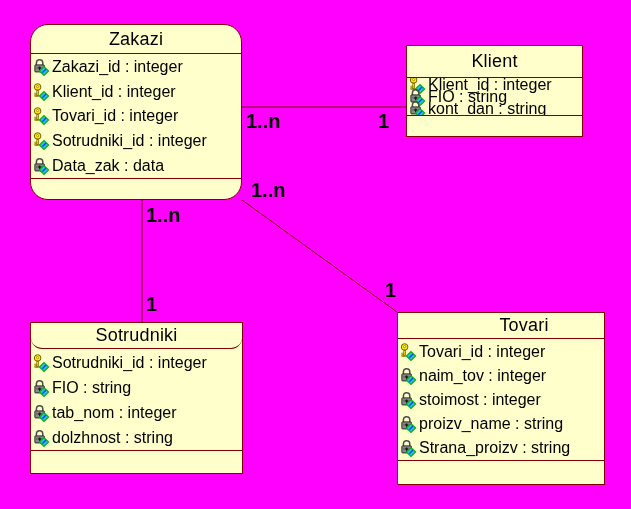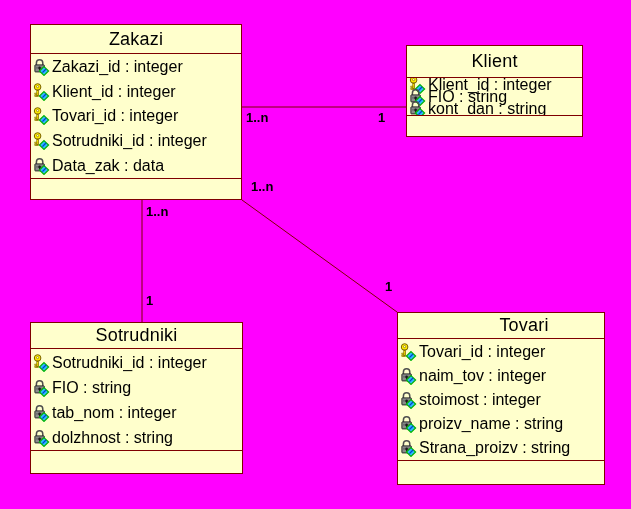--- a/index.html
+++ b/index.html
@@ -15,32 +15,32 @@
   .etitle{
     flex:0 0 auto;border-bottom:1px solid #7F0000;display:flex;align-items:center;
     justify-content:center;font-size:18px;letter-spacing:0.2px;
   }
   .eattrs{flex:1 1 auto;display:flex;flex-direction:column;padding:1px 0 0 2px;overflow:hidden;justify-content:space-between;}
   .row{flex:1;display:flex;align-items:center;min-height:0;}
   .ic{width:17px;height:18px;flex:0 0 aupx;margin-right:2px;flex-shrink:0;}
   .attr-text{font-size:16px;white-space:nowrap;}
   .ebottom{flex:0 0 auto;border-top:1px solid #7F0000;}
   .mult{
-    position:absolute;z-index:3;color:#000;font-size:13px;font-weight:bold;
+    position:absolute;z-index:3;color:#000;font-size:20px;font-weight:bold;
     font-family:"Liberation Sans","DejaVu Sans",sans-serif;white-space:nowrap;
   }
   
-  .e-zakazi{left:30px;top:24px;width:212px;height:176px;}
+  .e-zakazi{left:30px;top:24px;width:212px;height:176px;border-radius:18px;}
   .e-zakazi .etitle{height:28px;}
   .e-zakazi .ebottom{height:20px;}
   .e-klient{left:406px;top:45px;width:177px;height:92px;}
   .e-klient .etitle{height:31px;}
   .e-klient .ebottom{height:20px;}
   .e-sotrudniki{left:30px;top:322px;width:213px;height:152px;}
-  .e-sotrudniki .etitle{height:25px;}
+  .e-sotrudniki .etitle{height:25px;border-radius:11px;}
   .e-sotrudniki .ebottom{height:22px;}
   .e-tovari{left:397px;top:312px;width:208px;height:173px;}
   .e-tovari .etitle{height:25px;padding-left:46px;}
   .e-tovari .ebottom{height:23px;}
 </style>
 </head>
 <body>
 
 <div id="canvas">
 

